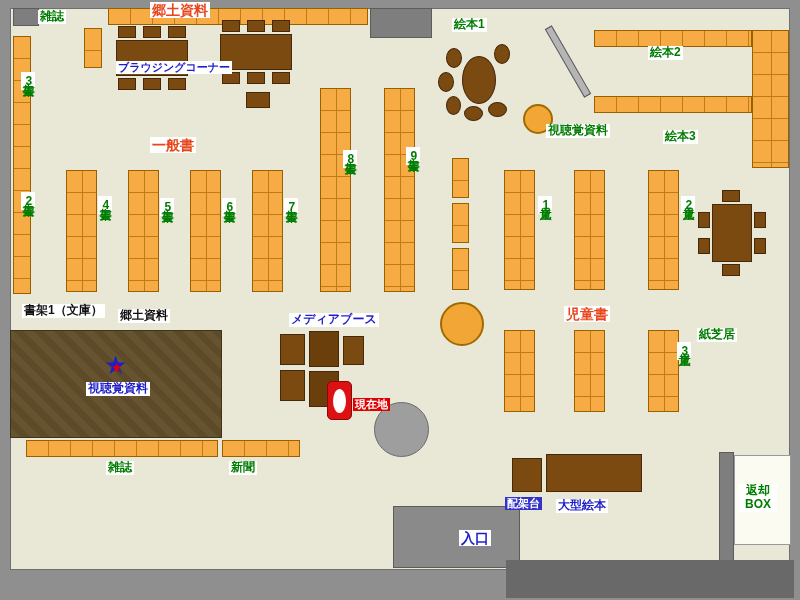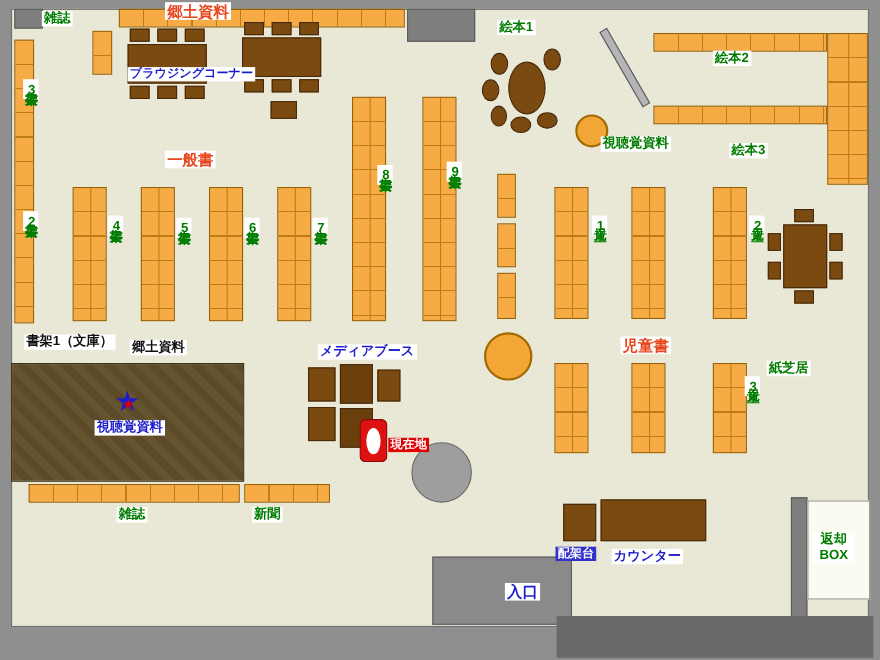--- a/index.html
+++ b/index.html
@@ -156,19 +156,19 @@
   <div class="lbl red big" style="left:564px;top:306px">児童書</div>
   <div class="lbl green" style="left:697px;top:328px">紙芝居</div>
   <div class="lbl black" style="left:22px;top:304px">書架1（文庫）</div>
   <div class="lbl black" style="left:118px;top:309px">郷土資料</div>
   <div class="lbl blue" style="left:289px;top:313px">メディアブース</div>
   <div class="lbl blue" style="left:86px;top:382px">視聴覚資料</div>
   <div class="lbl badge-red" style="left:353px;top:398px">現在地</div>
   <div class="lbl green" style="left:106px;top:461px">雑誌</div>
   <div class="lbl green" style="left:229px;top:461px">新聞</div>
   <div class="lbl badge-blue" style="left:505px;top:497px">配架台</div>
-  <div class="lbl blue" style="left:556px;top:499px">カウンター</div>
+  <div class="lbl blue" style="left:556px;top:499px">大型絵本</div>
   <div class="lbl green center2" style="left:739px;top:484px">
     <span>返却</span>
     <span>BOX</span>
   </div>
   <div class="lbl blue big" style="left:459px;top:530px">入口</div>
 </div>
 
 </body></html>

